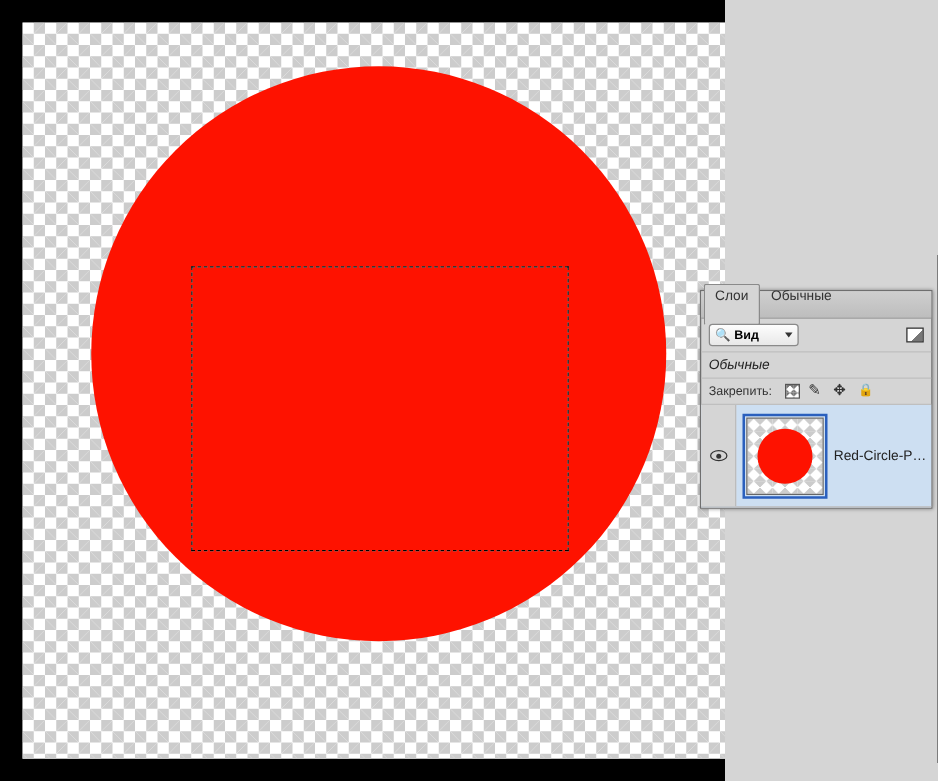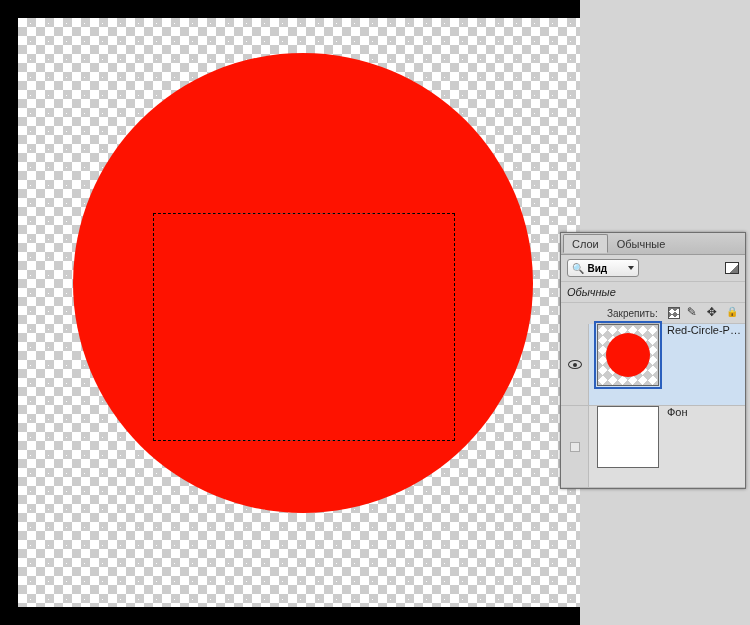--- a/index.html
+++ b/index.html
@@ -65,21 +65,21 @@
   }
   .tabs {
     display: flex;
     align-items: center;
     height: 22px;
     background: linear-gradient(#cfcfcf, #bdbdbd);
     border-bottom: 1px solid #9a9a9a;
     padding-left: 2px;
   }
   .tab {
-    padding: 3px 8px 2px;
+    padding: 3px 8px 16px;
     font-size: 11px;
     color: #333;
     border: 1px solid transparent;
     cursor: pointer;
   }
   .tab.active {
     background: #d5d5d5;
     border: 1px solid #8a8a8a;
     border-bottom: 1px solid #d5d5d5;
     border-radius: 2px 2px 0 0;
@@ -116,40 +116,40 @@
     color: #222;
   }
   .lock-row {
     padding: 4px 6px;
     display: flex;
     align-items: center;
     gap: 6px;
     border-bottom: 1px solid #bfbfbf;
     font-size: 10px;
     color: #333;
-    margin-left: 40px;
   }
   .lock-icons { display: flex; gap: 8px; align-items: center; margin-left: 4px;}
   .ic { width: 12px; height: 12px; position: relative; }
   .ic-trans {
     background-image:
       linear-gradient(45deg, #777 25%, transparent 25%),
       linear-gradient(-45deg, #777 25%, transparent 25%),
       linear-gradient(45deg, transparent 75%, #777 75%),
       linear-gradient(-45deg, transparent 75%, #777 75%);
     background-size: 6px 6px; background-color: #fff;
     border: 1px solid #555;
   }
   .ic-brush::before { content: "✎"; position: absolute; font-size: 12px; left: -1px; top: -2px; }
   .ic-move::before { content: "✥"; position: absolute; font-size: 12px; left: -1px; top: -2px; }
   .ic-lock::before { content: "🔒"; position: absolute; font-size: 10px; left: -1px; top: -1px; }
 
   .layers-list { background: #dedede; }
   .layer {
     display: flex;
+    align-items: center;
     height: 82px;
     border-bottom: 1px solid #bcbcbc;
   }
   .layer.selected { background: #cddff2; }
   .vis-col {
     width: 28px; height: 100%;
     display: flex; align-items: center; justify-content: center;
     border-right: 1px solid #bcbcbc;
     background: #d5d5d5;
   }
@@ -225,23 +225,16 @@
       <div class="layer selected">
         <div class="vis-col">
           <div class="eye"></div>
         </div>
         <div class="thumb selected">
           <div class="circ"></div>
         </div>
         <div class="layer-name">Red-Circle-PNG</div>
       </div>
 
-      <div class="layer">
-        <div class="vis-col">
-          <div class="vis-empty"></div>
-        </div>
-        <div class="thumb white-fill"></div>
-        <div class="layer-name">Фон</div>
-      </div>
     </div>
   </div>
 
 </div>
 
 </body></html>

